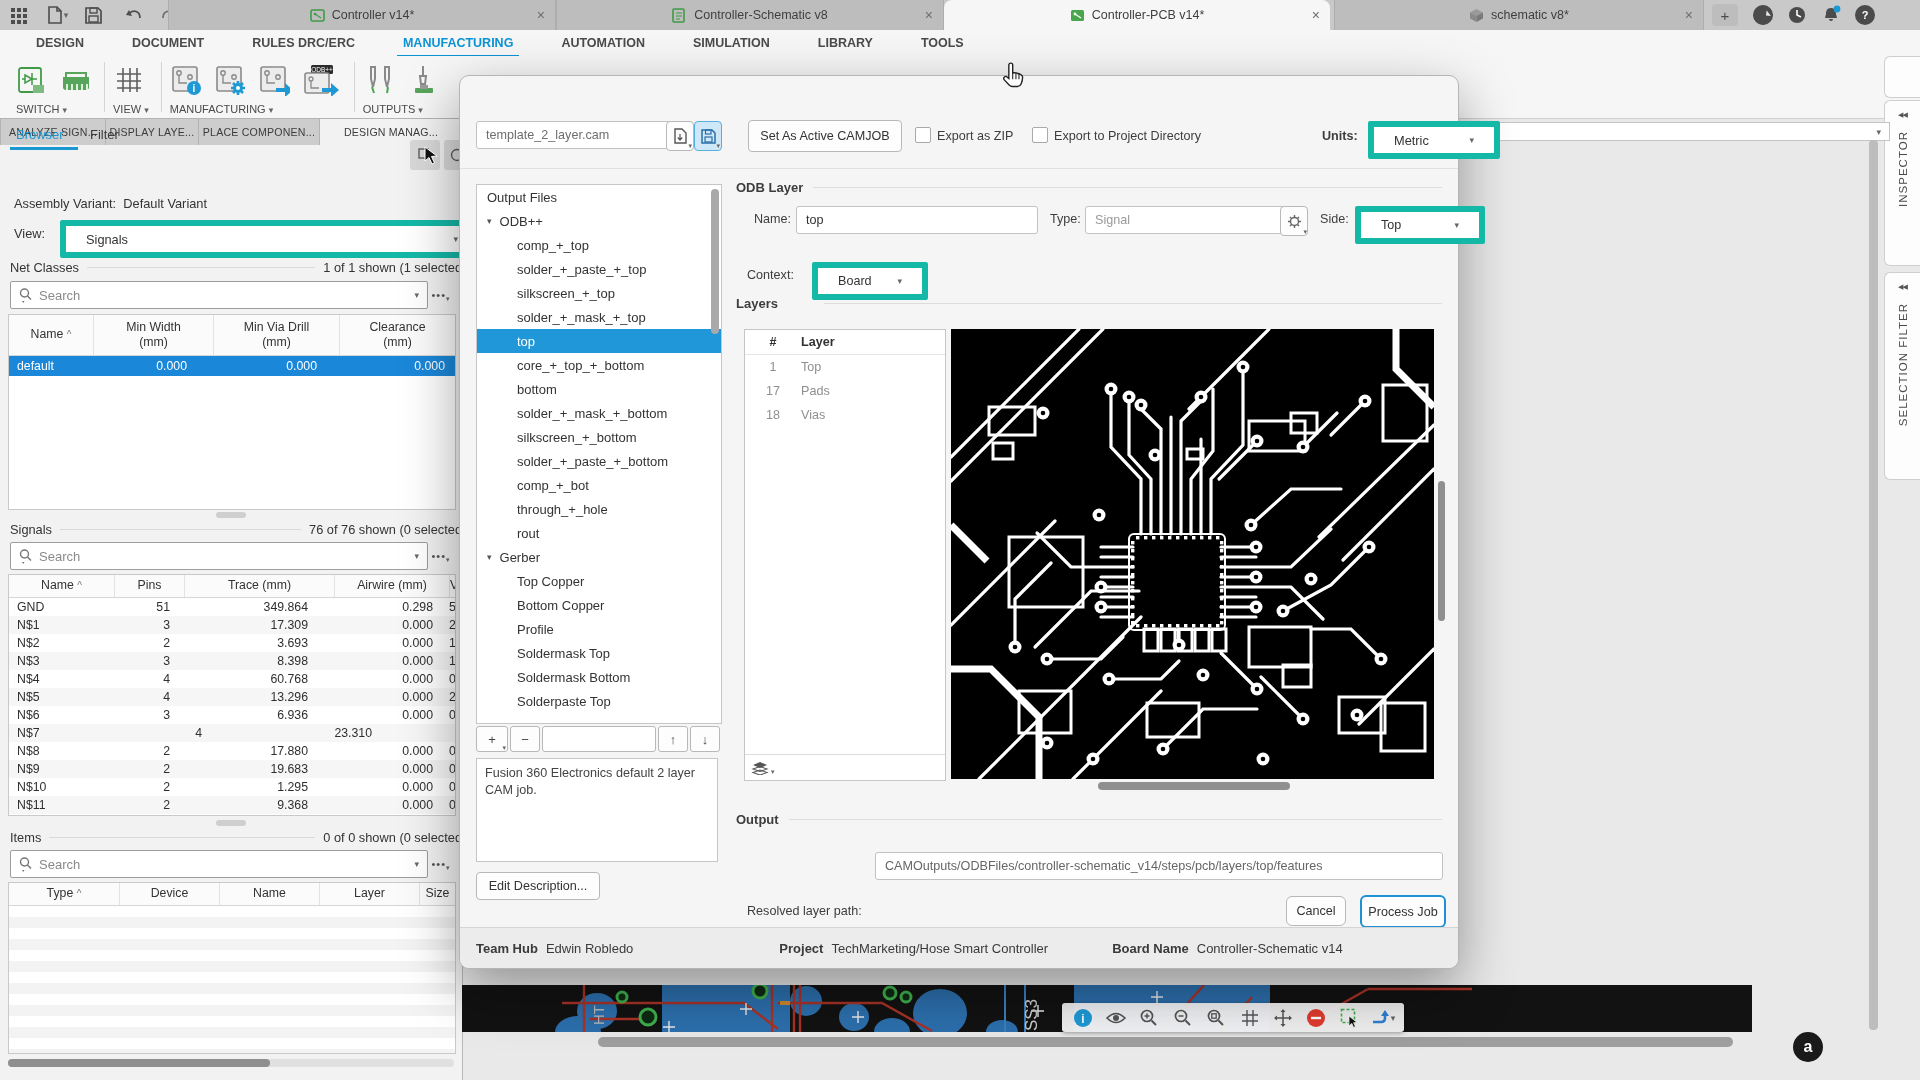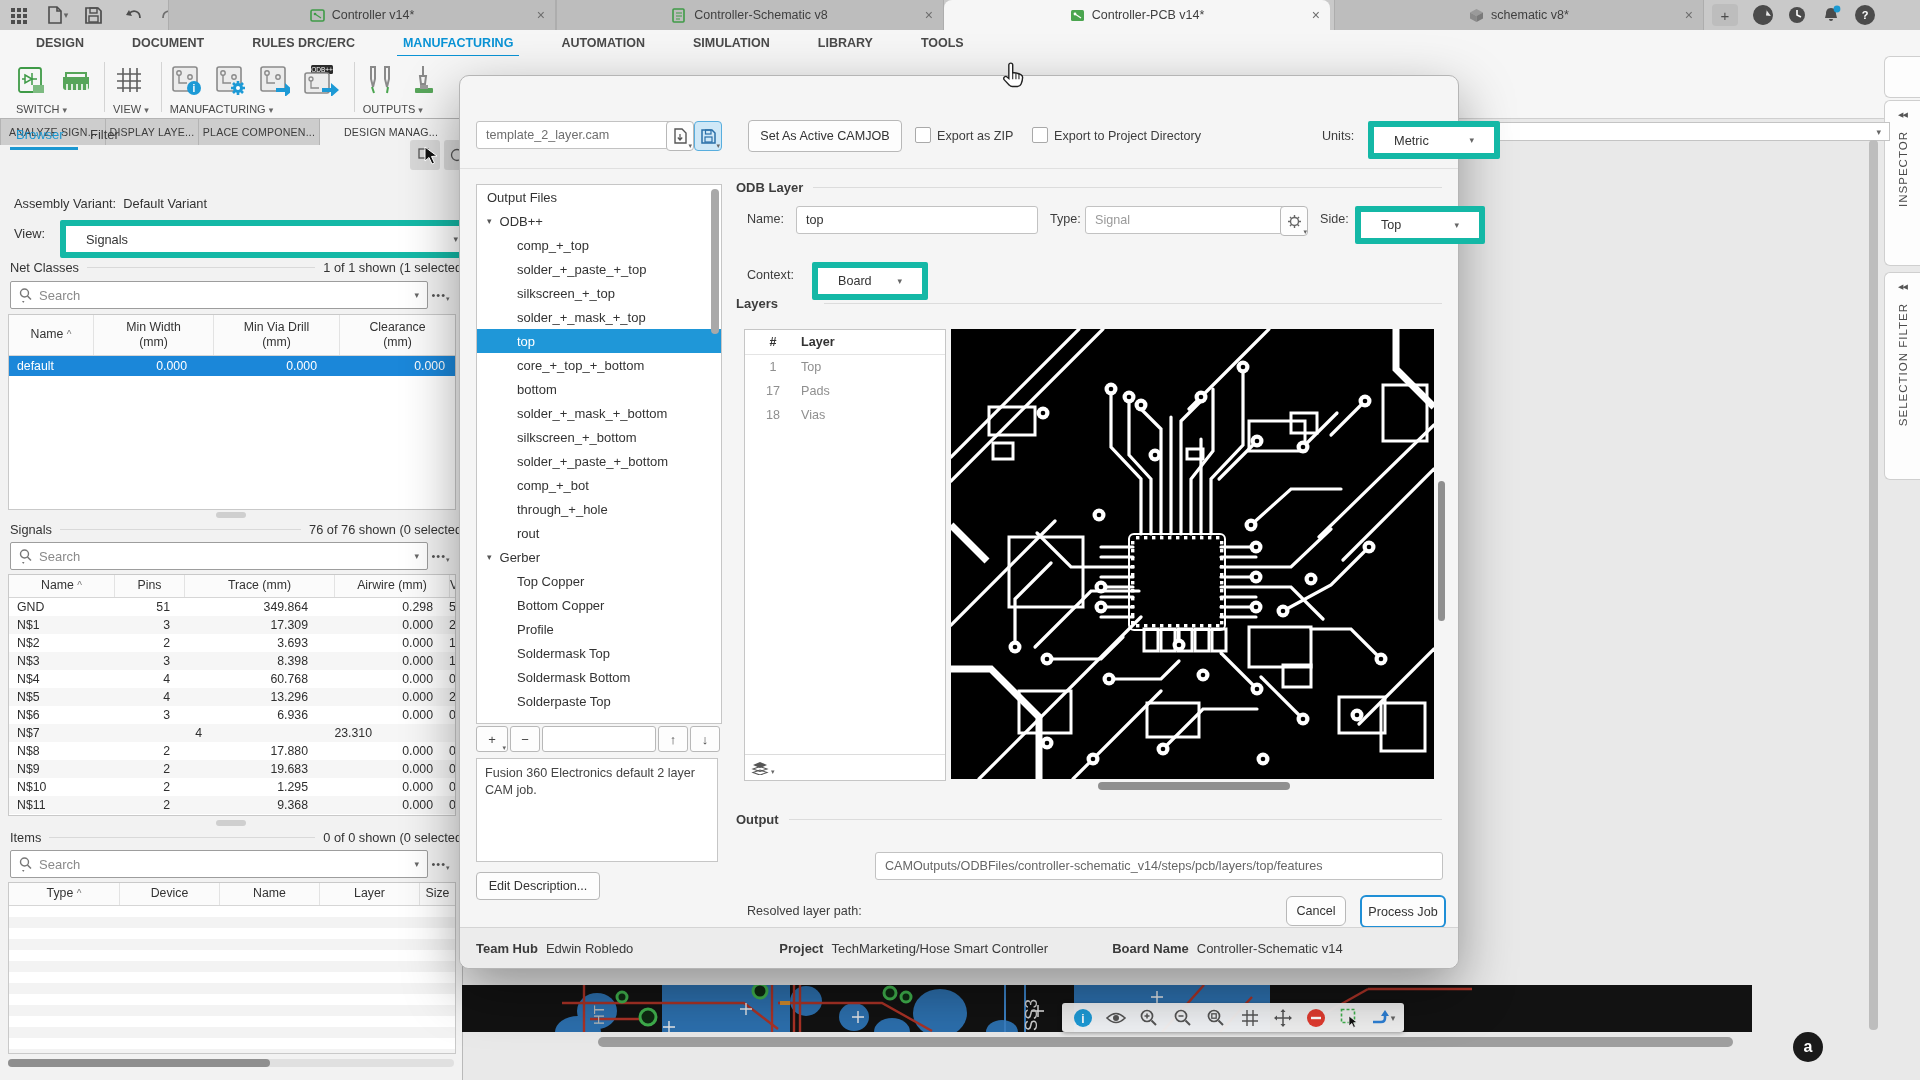--- a/index.html
+++ b/index.html
@@ -707,21 +707,21 @@
         <rect x="4" y="8" width="7" height="5" fill="none" stroke="#2a6fa8" stroke-width="1.2"></rect>
         <rect x="4.5" y="1" width="5.5" height="4" fill="none" stroke="#2a6fa8" stroke-width="1.2"></rect>
       </svg>
       <span class="caret" style="position:absolute;right:1px;bottom:0;font-size:7px;">▾</span>
   </div>
   <div class="dbtn" style="left:288px;top:44px;width:152px;height:30px;">Set As Active CAMJOB</div>
   <span class="cb" style="left:455px;top:51px;"></span>
   <span class="dlabel" style="left:477px;top:53px;">Export as ZIP</span>
   <span class="cb" style="left:572px;top:51px;"></span>
   <span class="dlabel" style="left:594px;top:53px;">Export to Project Directory</span>
-  <span class="dlabel" style="left:862px;top:53px;font-weight:400;">Units:</span>
+  <span class="dlabel" style="left:862px;top:53px;font-weight:700;">Units:</span>
   <div class="select abs" style="left:908px;top:45px;width:80px;height:26px;">
       <span>Metric</span>
       <span class="caret">▾</span>
     </div>
   <div class="abs" style="left:0;top:92px;width:998px;height:1px;background:#e0e0e0;"></div>
 
   <div id="tree">
     <div class="titem" style="padding-left:10px;">Output Files</div>
     <div class="titem grp">
         <span class="disc">▾</span>
@@ -821,21 +821,21 @@
     <div class="tb" style="width:28px;">↑</div>
     <div class="tb" style="width:28px;">↓</div>
   </div>
   <div id="desc">Fusion 360 Electronics default 2 layer CAM job.</div>
   <div class="dbtn" style="left:16px;top:796px;width:122px;height:26px;">Edit Description...</div>
 
   <div class="dsect" style="left:276px;top:104px;width:706px;">
       <span>ODB Layer</span>
       <span class="rule"></span>
     </div>
-  <span class="dlabel" style="left:287px;top:136px;">Name:</span>
+  <span class="dlabel" style="left:294px;top:136px;">Name:</span>
   <div class="dfield" style="left:336px;top:130px;width:222px;height:26px;">top</div>
   <span class="dlabel" style="left:590px;top:136px;">Type:</span>
   <div class="dfield" style="left:625px;top:130px;width:192px;height:26px;color:#9a9a9a;">Signal</div>
   <div class="dbtn" style="left:820px;top:130px;width:26px;height:28px;position:absolute;">
     <svg width="15" height="15">
         <g stroke="#666" stroke-width="1.4" fill="none">
           <circle cx="7.5" cy="7.5" r="4"></circle>
           <path d="M7.5 1 v2.4 M7.5 11.6 v2.4 M1 7.5 h2.4 M11.6 7.5 h2.4 M3 3 l1.7 1.7 M10.3 10.3 l1.7 1.7 M12 3 l-1.7 1.7 M4.7 10.3 L3 12"></path>
         </g>
       </svg>

